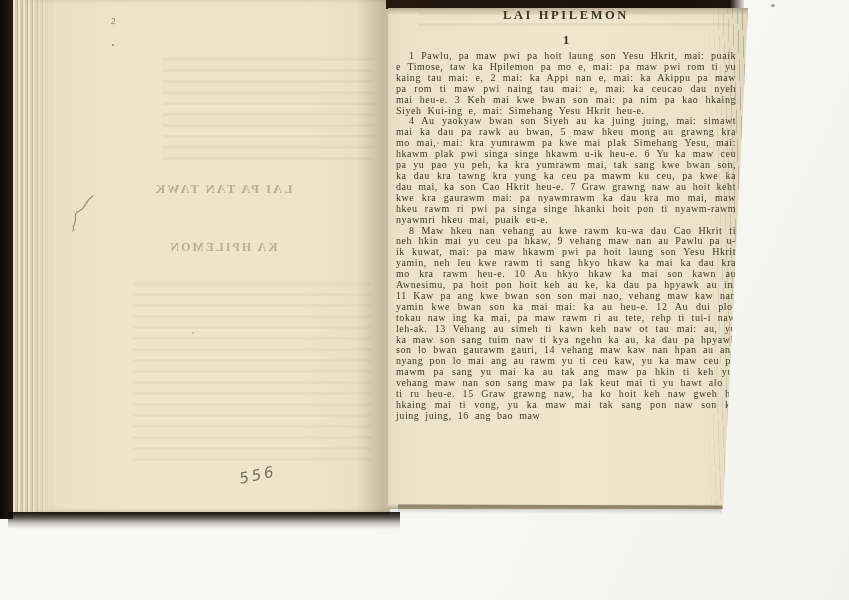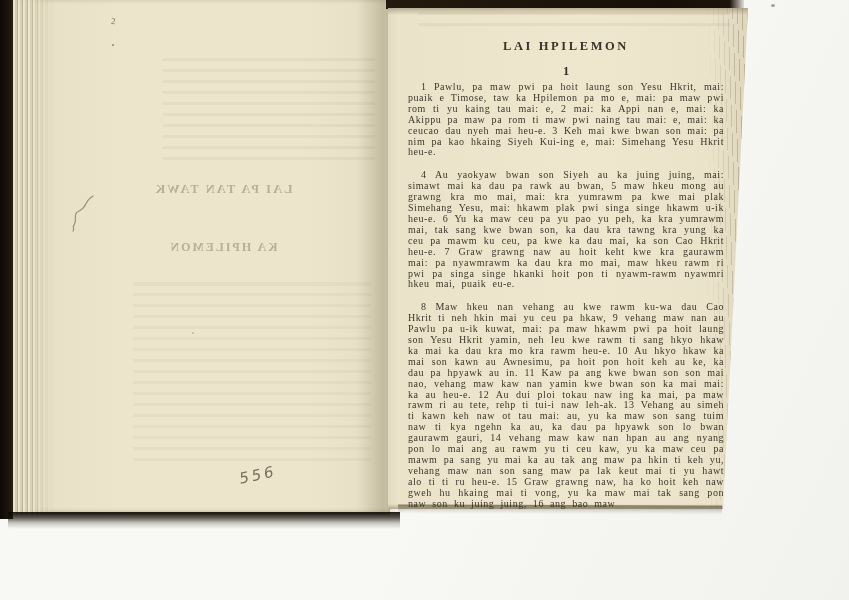--- a/index.html
+++ b/index.html
@@ -61,25 +61,25 @@
     background:linear-gradient(to top,rgba(95,80,48,.38),rgba(95,80,48,0));}
   .right-edge-stack{position:absolute;right:0;top:0;width:46px;height:100%;
     background:repeating-linear-gradient(88deg,rgba(236,229,203,0) 0 2.4px,rgba(148,136,103,.55) 2.4px 3.2px,rgba(240,233,209,0) 3.2px 4.8px);
     -webkit-mask-image:linear-gradient(to left,black 0 12px,rgba(0,0,0,.55) 22px,transparent 95%);
     mask-image:linear-gradient(to left,black 0 12px,rgba(0,0,0,.55) 22px,transparent 95%);
     opacity:.85;}
   .ghost.gr1{left:30px;top:4px;width:312px;height:22px;opacity:.8;}
 
   .text-col{position:absolute;left:8px;top:0;width:340px;height:100%;
     color:#3d362c;}
-  .book-title{margin-top:31px;text-align:center;font-weight:bold;
+  .book-title{text-align:center;font-weight:bold;
     font-size:12.5px;letter-spacing:2.6px;color:#3a332a;}
   .chapter-num{margin-top:10px;text-align:center;font-weight:bold;
     font-size:12.5px;color:#352f26;}
-  .body-p{margin:12px;font-size:10px;line-height:10.9px;text-align:justify;
+  .body-p{margin:0;font-size:10px;line-height:10.9px;text-align:justify;
     letter-spacing:.55px;word-spacing:3px;text-indent:13px;color:#3d362c;}
   .body-start{margin-top:3px;}
   .page-num{position:absolute;left:0;top:467px;width:100%;text-align:center;
     font-weight:bold;font-size:10.5px;letter-spacing:1px;color:#3a332a;margin-top:45px;}
 
   
   .shadow-left{position:absolute;left:8px;top:512px;width:392px;height:17px;
     background:linear-gradient(to bottom,rgba(12,8,3,.92) 0%,rgba(20,14,6,.72) 30%,rgba(30,22,10,.22) 65%,rgba(30,22,10,0) 100%);
     filter:blur(.4px);border-radius:0 0 3px 3px;}
   .shadow-right{position:absolute;left:398px;top:505px;width:324px;height:9px;

